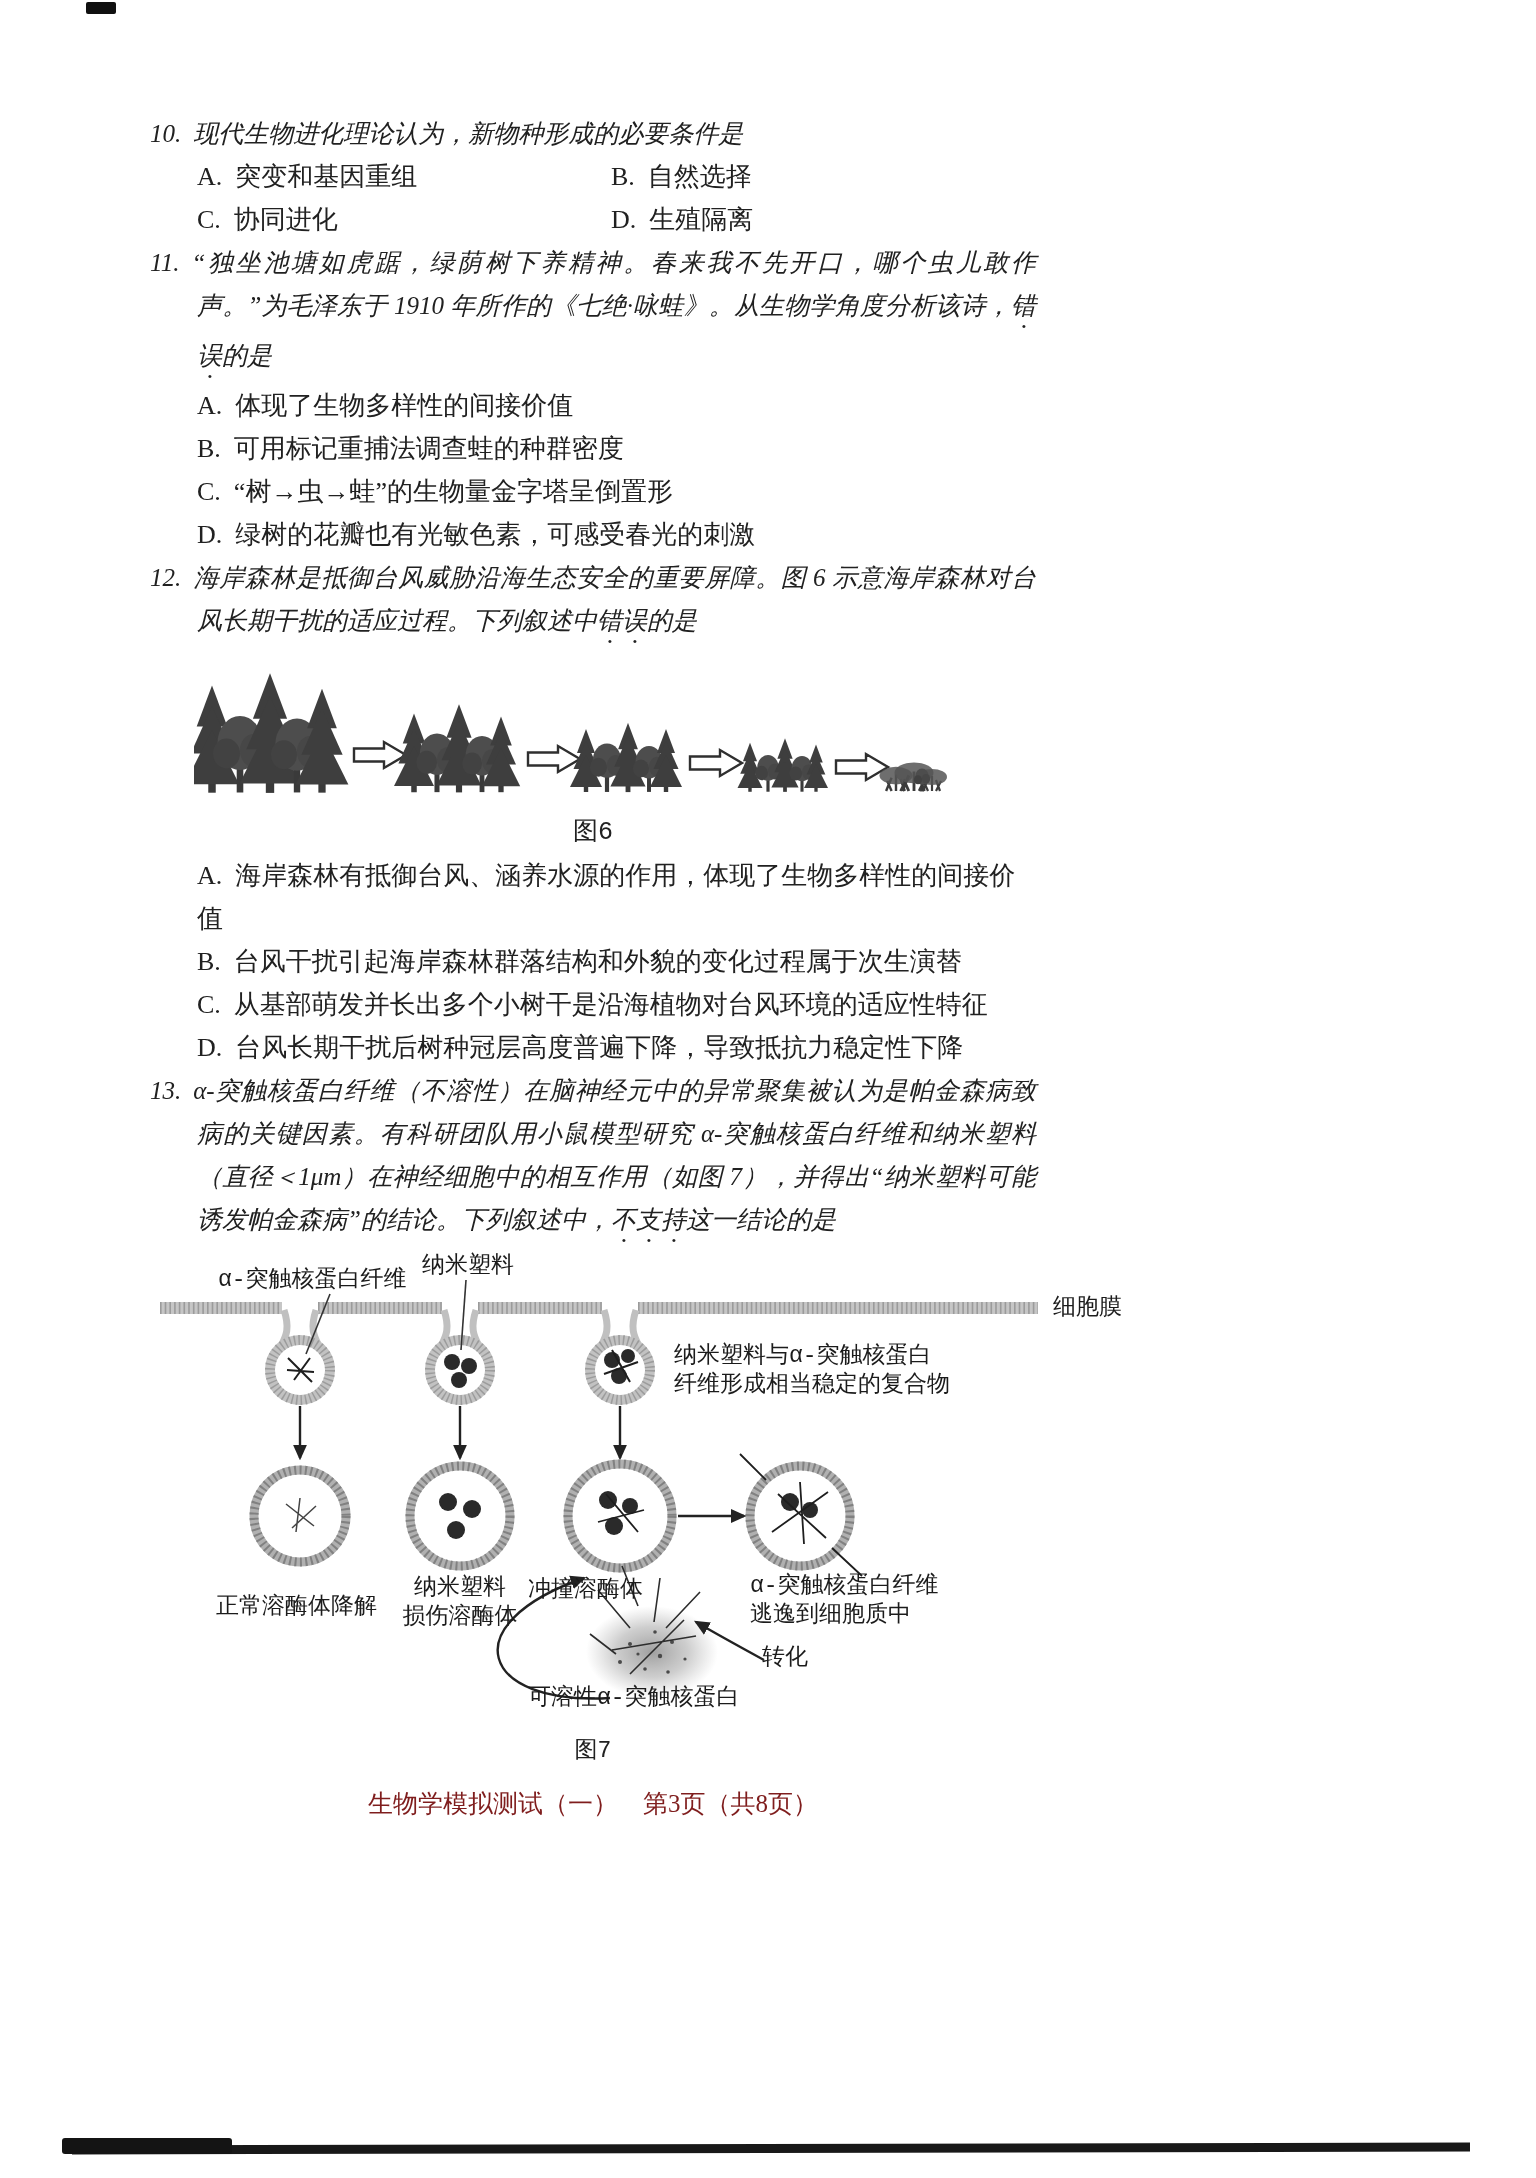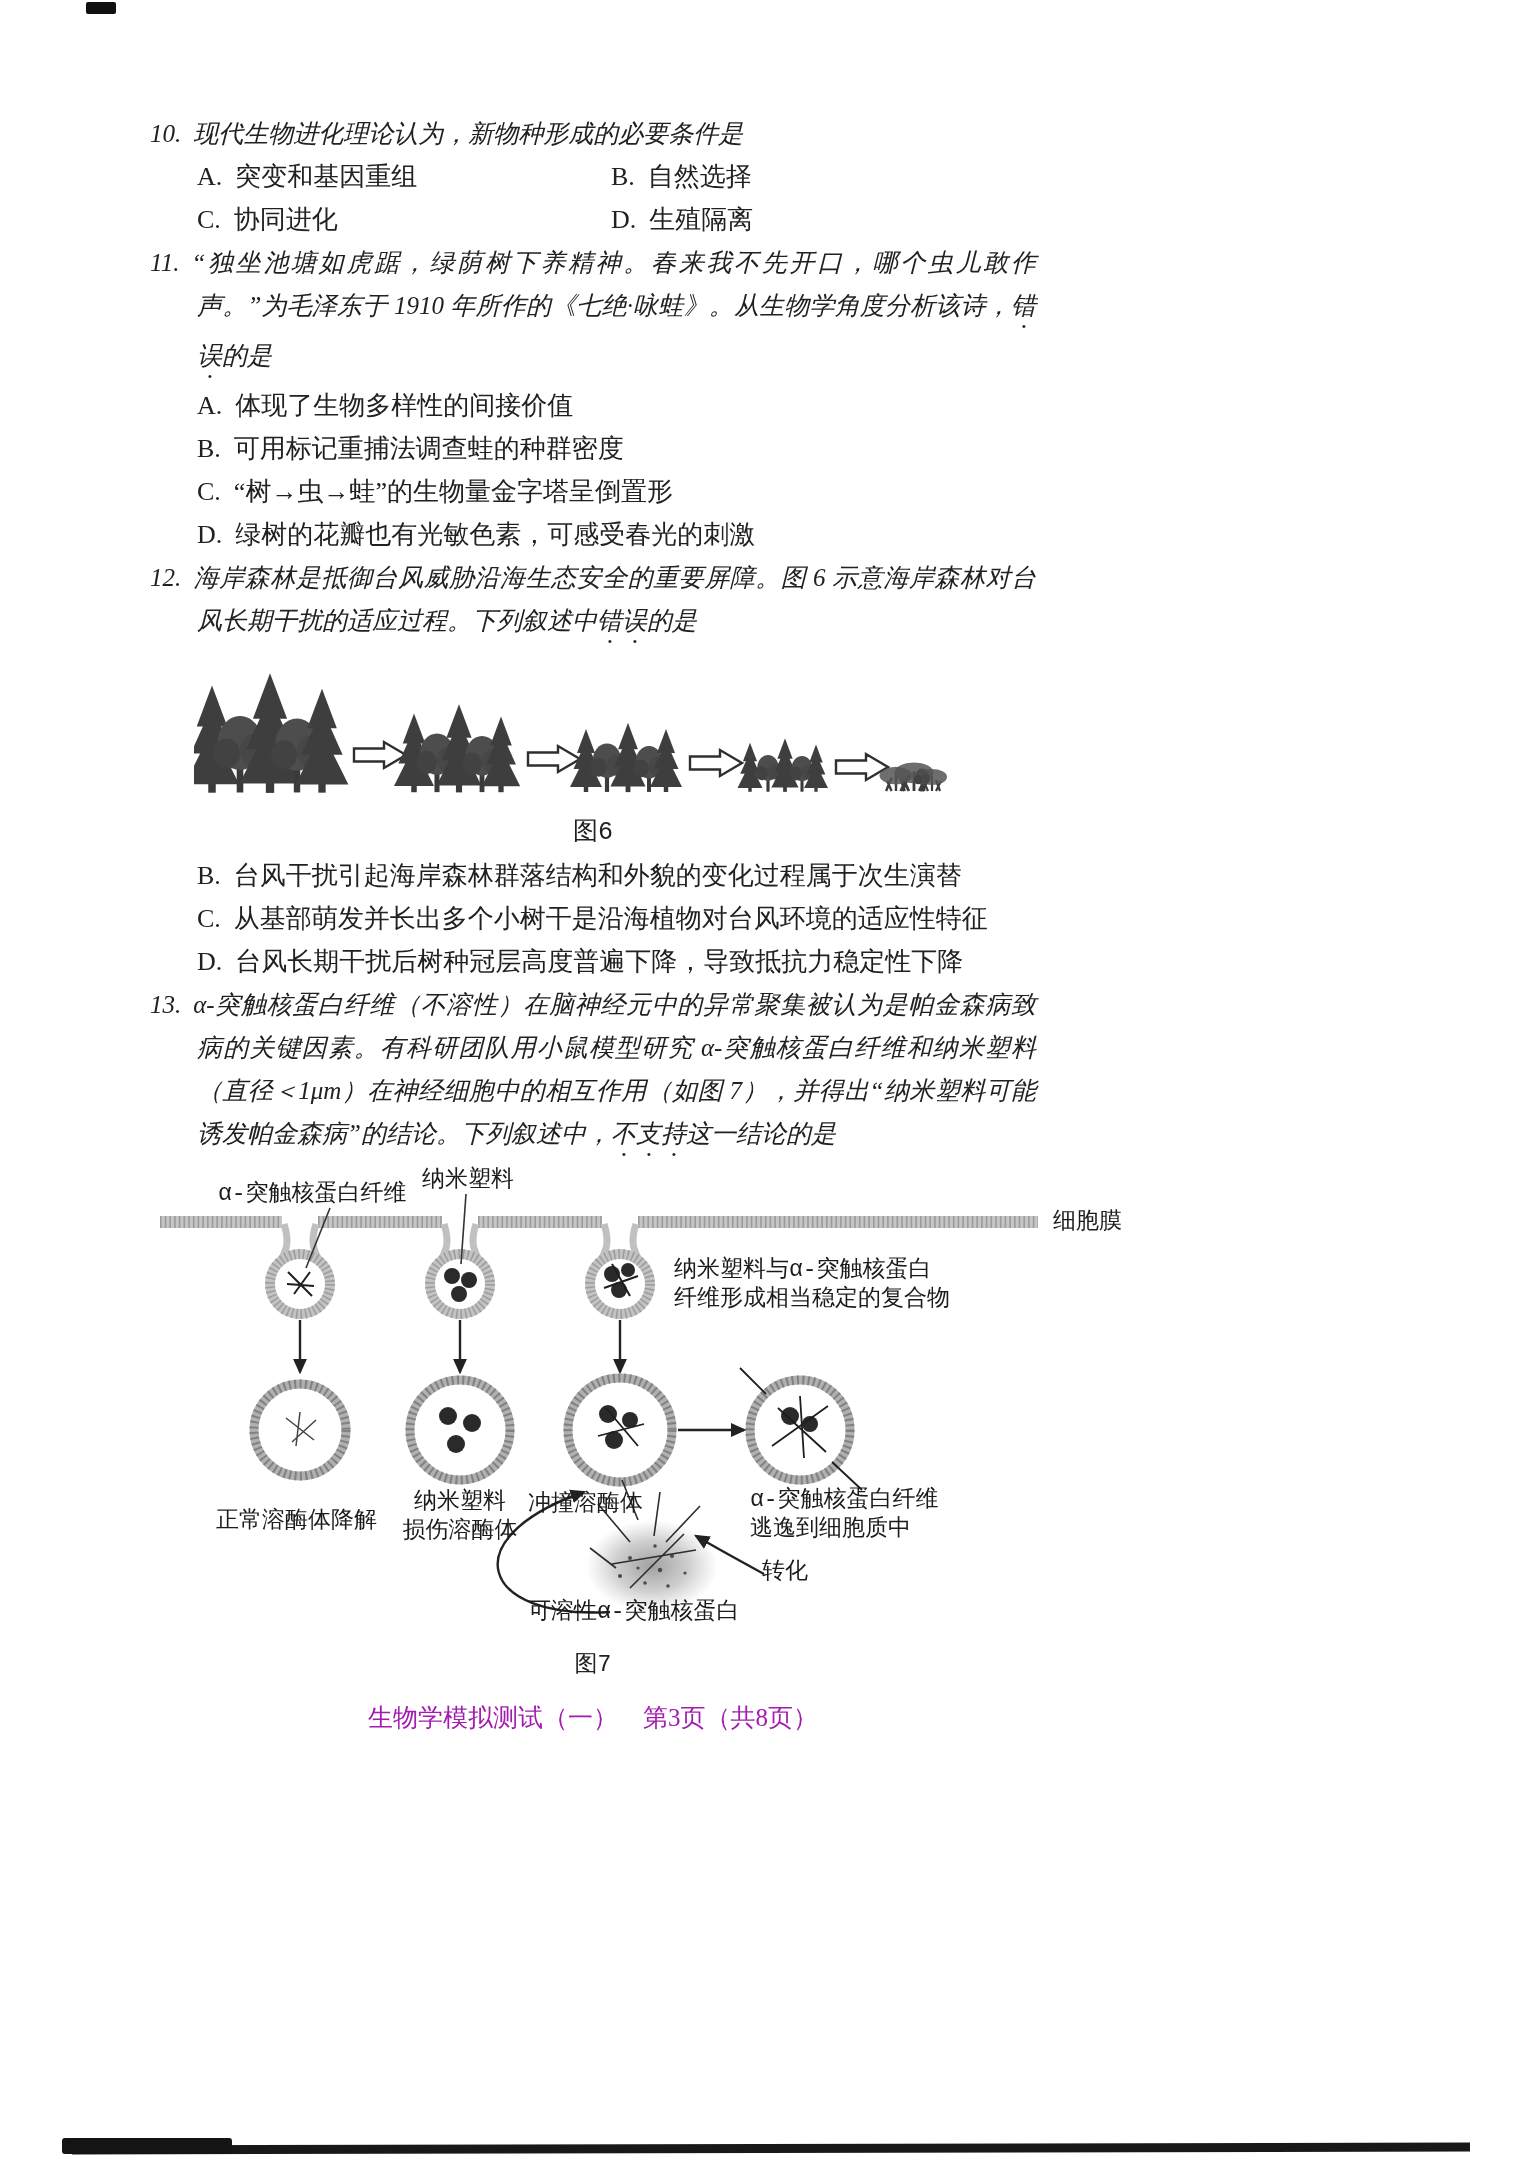--- a/index.html
+++ b/index.html
@@ -21,21 +21,21 @@
     text-emphasis:dot;text-emphasis-position:under right;
   }
   figure{margin:0;font-family:Liberation Mono, monospace;}
   .fig6{margin:8px 0 0 44px;}
   .fig6 .figcap{width:886px;margin-left:-44px;}
   .figcap{text-align:center;font-size:25px;line-height:42px;}
   .fig7wrap{position:relative;width:1015px;height:478px;margin:4px 0 0 10px;}
   .f7label{position:absolute;font-size:23px;line-height:29px;white-space:nowrap;color:#1b1b1b;}
   .center{text-align:center;}
   .cap7{width:886px;text-align:center;font-size:23px;line-height:42px;}
-  .footer{width:886px;text-align:center;font-size:25px;line-height:40px;margin-top:12px;color:#a21caf;}
+  .footer{width:886px;text-align:center;font-size:25px;line-height:40px;margin-top:12px;color:#7f1d1d;}
   .scan-mark-top{position:absolute;left:86px;top:2px;width:30px;height:12px;background:#101010;border-radius:2px;}
   .scan-bottom{position:absolute;left:72px;top:2144px;width:1398px;height:9px;background:#181818;transform:rotate(-0.12deg);}
   .scan-bottom2{position:absolute;left:62px;top:2138px;width:170px;height:16px;background:#141414;border-radius:3px;}
 </style>
 </head>
 <body>
 
 <div class="scan-mark-top"></div>
 
 <div class="content">
@@ -122,20 +122,21 @@
           <use href="#tshrub" transform="translate(702,134) scale(1.1)"></use>
           <use href="#tshrub" transform="translate(720,134) scale(1.3)"></use>
           <use href="#tshrub" transform="translate(738,134) scale(1.0)"></use>
           <use href="#tbroad" transform="translate(728,134) scale(0.45)"></use>
         </g>
       </svg>
       <figcaption class="figcap">图6</figcaption>
     </figure>
 
     <div class="opts">
+      <p class="opt"><span class="olabel">A.</span><span>海岸森林有抵御台风、涵养水源的作用，体现了生物多样性的间接价值</span></p>
       <p class="opt"><span class="olabel">B.</span><span>台风干扰引起海岸森林群落结构和外貌的变化过程属于次生演替</span></p>
       <p class="opt"><span class="olabel">C.</span><span>从基部萌发并长出多个小树干是沿海植物对台风环境的适应性特征</span></p>
       <p class="opt"><span class="olabel">D.</span><span>台风长期干扰后树种冠层高度普遍下降，导致抵抗力稳定性下降</span></p>
     </div>
   </section>
 
   <section>
     <p class="stem"><span class="qnum">13.</span><span>α-突触核蛋白纤维（不溶性）在脑神经元中的异常聚集被认为是帕金森病致病的关键因素。有科研团队用小鼠模型研究 α-突触核蛋白纤维和纳米塑料（直径＜1μm）在神经细胞中的相互作用（如图 7），并得出“纳米塑料可能诱发帕金森病”的结论。下列叙述中，</span><span class="emph">不支持</span><span>这一结论的是</span></p>
 
     <figure>

